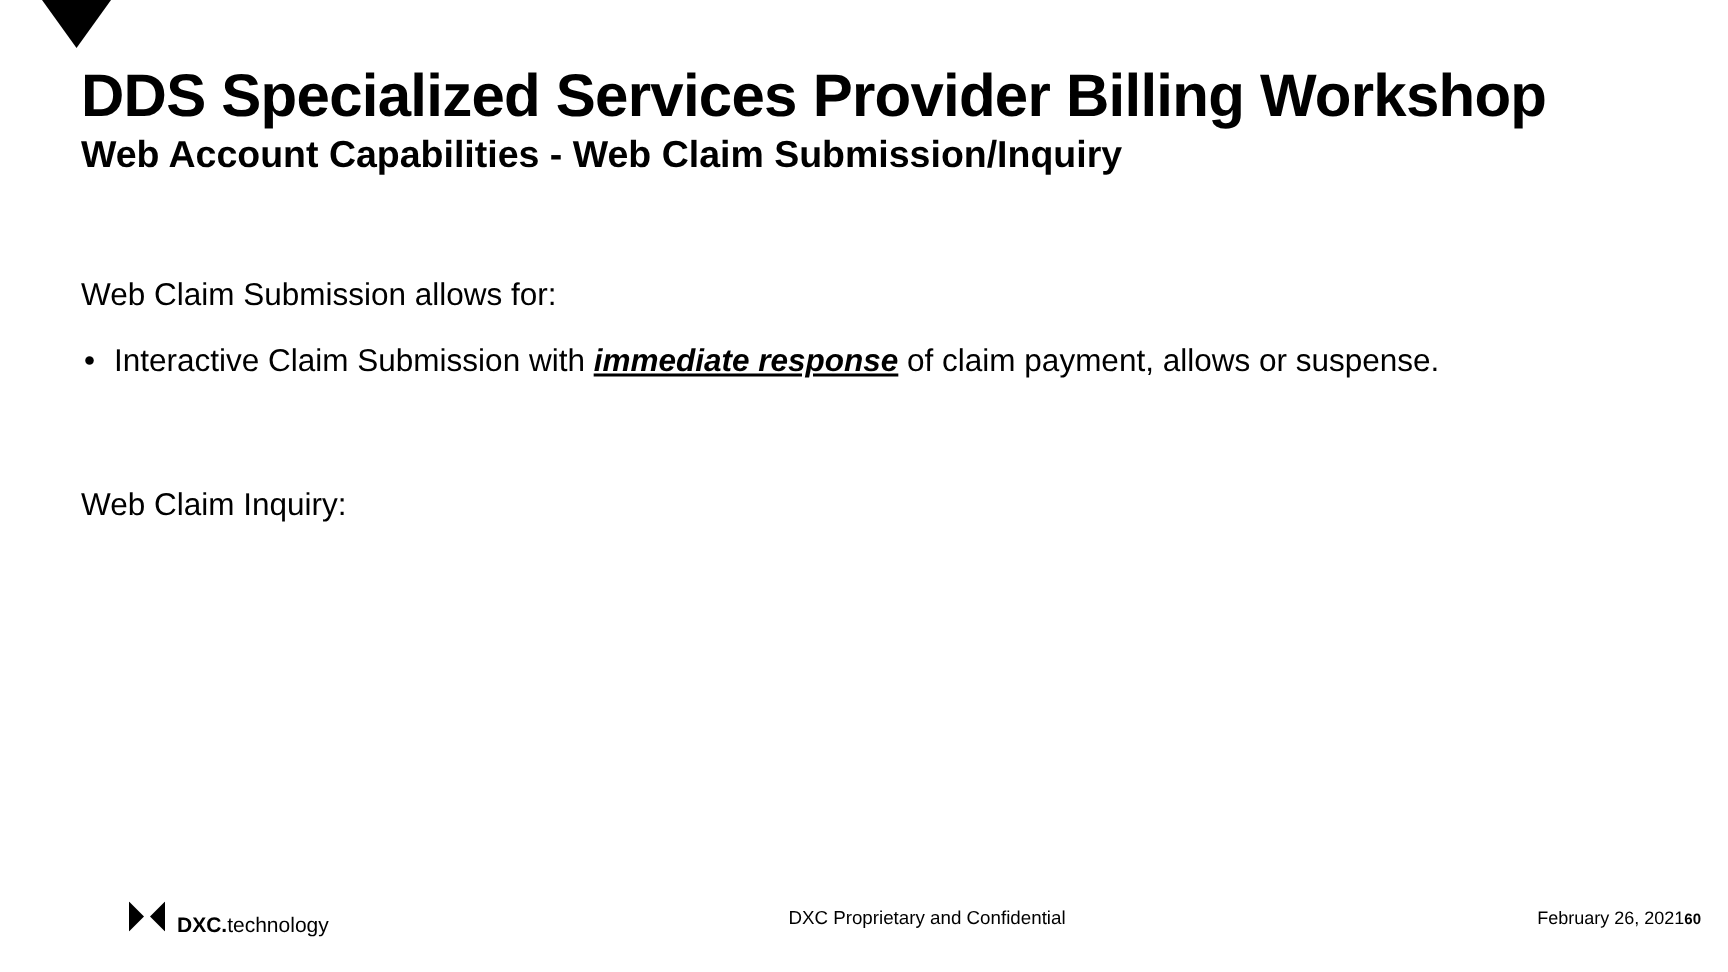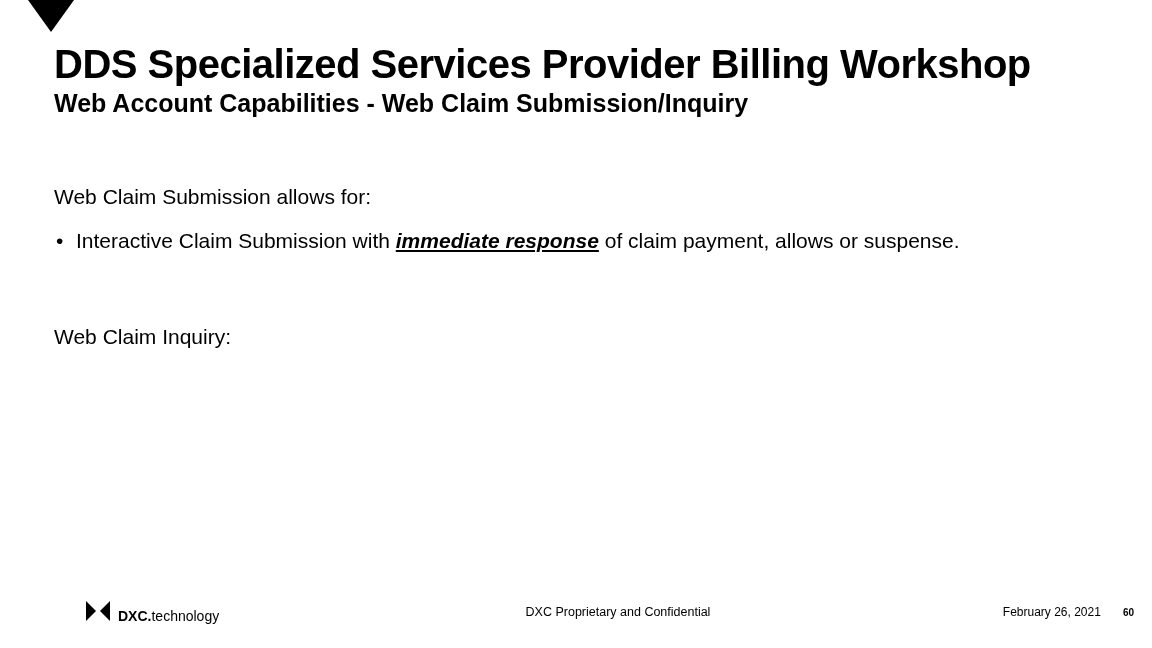--- a/index.html
+++ b/index.html
@@ -45,21 +45,21 @@
     position: absolute;
     left: 54px; right: 18px; bottom: 22px;
     display: flex; align-items: center; height: 28px;
     font-size: 12px;
   }
   .footer-center {
     position: absolute; left: 50%; transform: translateX(-50%);
     font-size: 12.5px;
     padding-left: 48px;
   }
-  .footer-right { margin-left: auto; display: flex; align-items: baseline; gap: 22px; }
+  .footer-right { margin-left: auto; display: flex; align-items: baseline; }
   .pagenum { font-weight: 700; font-size: 10px; }
 
   .logo { display: flex; align-items: flex-end; gap: 8px; padding-left: 32px; }
   .logo svg { width: 24px; height: 20px; }
   .logo-text { font-weight: 700; font-size: 14px; }
   .logo-text .thin { font-weight: 400; }
 </style>
 </head>
 <body>
 

